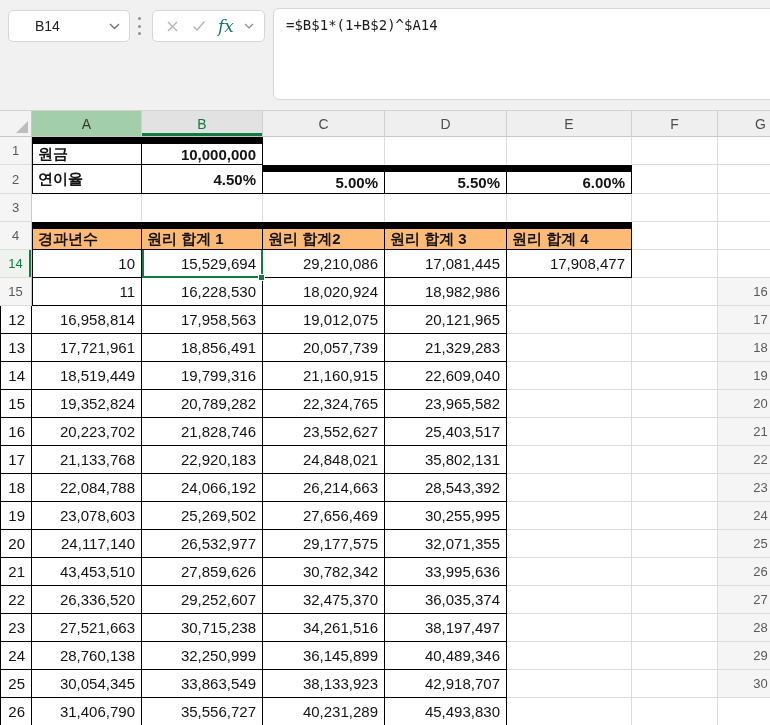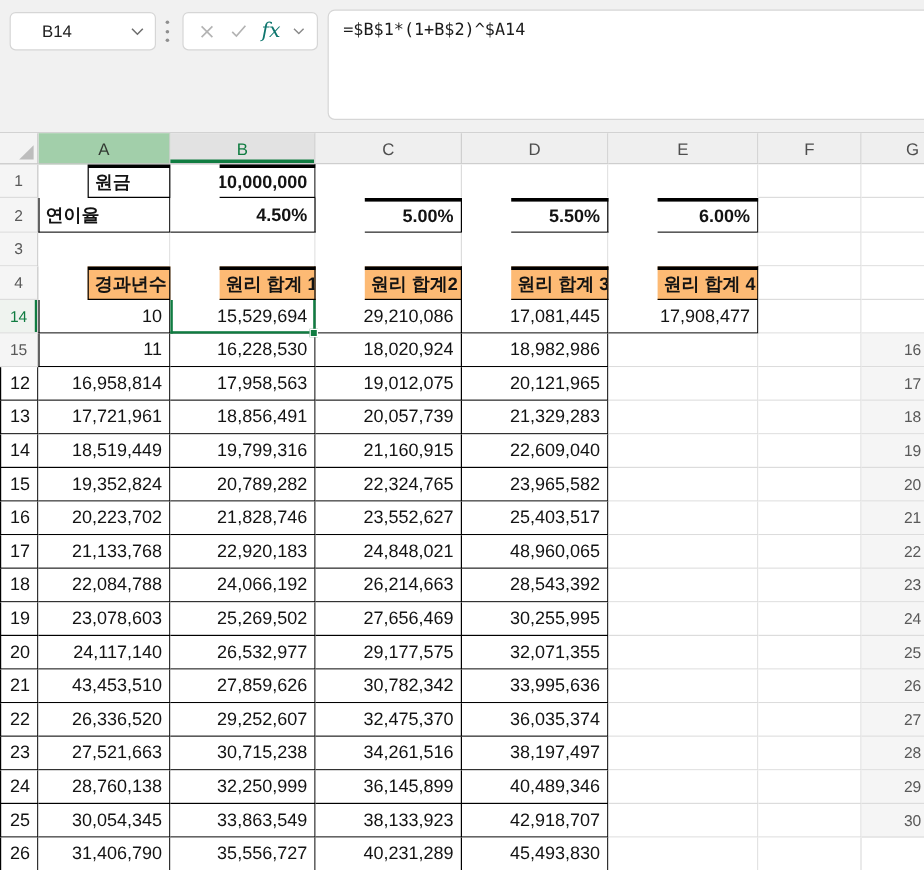--- a/index.html
+++ b/index.html
@@ -62,21 +62,21 @@
     display:flex; align-items:center; justify-content:center; font-size:13px; color:#595959; }
   .rowhdr-sel { background:#EFF3EF; color:#107C41; box-shadow:inset -2px 0 0 #107C41; }
 
   .al { justify-content:flex-start; padding-left:5px; }
   .ar { justify-content:flex-end; padding-right:6px; }
   .bold { font-weight:bold; }
   .salmon { background:#fdba74; }
   .bk-r { border-right-color:#000; }
   .bk-b { border-bottom-color:#000; }
   .bk-l { border-left:1px solid #000; }
-  .bk-t { border-top:3px solid #000000;margin-left:41px; }
+  .bk-t { border-top:7px solid #000000; }
   .nb-b { border-bottom-color:transparent; }
 
   
   .sel-box { position:absolute; left:142px; top:250px; width:121px; height:28px;
     border-left:2px solid #107C41; border-right:2px solid #107C41; border-bottom:2px solid #107C41;
     pointer-events:none; }
   .fill-handle { position:absolute; left:258px; top:274px; width:7px; height:7px;
     background:#107C41; border:1px solid #fff; }
 </style>
 </head>
@@ -222,21 +222,21 @@
     <div class="c bk-r bk-b ar">21,828,746</div>
     <div class="c bk-r bk-b ar">23,552,627</div>
     <div class="c bk-r bk-b ar">25,403,517</div>
     <div class="c"></div>
     <div class="c"></div>
     <div class="rowhdr">21</div>
     <div class="c bk-r bk-b ar bk-l">17</div>
     <div class="c bk-r bk-b ar">21,133,768</div>
     <div class="c bk-r bk-b ar">22,920,183</div>
     <div class="c bk-r bk-b ar">24,848,021</div>
-    <div class="c bk-r bk-b ar">48,960,065</div>
+    <div class="c bk-r bk-b ar">35,802,131</div>
     <div class="c"></div>
     <div class="c"></div>
     <div class="rowhdr">22</div>
     <div class="c bk-r bk-b ar bk-l">18</div>
     <div class="c bk-r bk-b ar">22,084,788</div>
     <div class="c bk-r bk-b ar">24,066,192</div>
     <div class="c bk-r bk-b ar">26,214,663</div>
     <div class="c bk-r bk-b ar">28,543,392</div>
     <div class="c"></div>
     <div class="c"></div>

